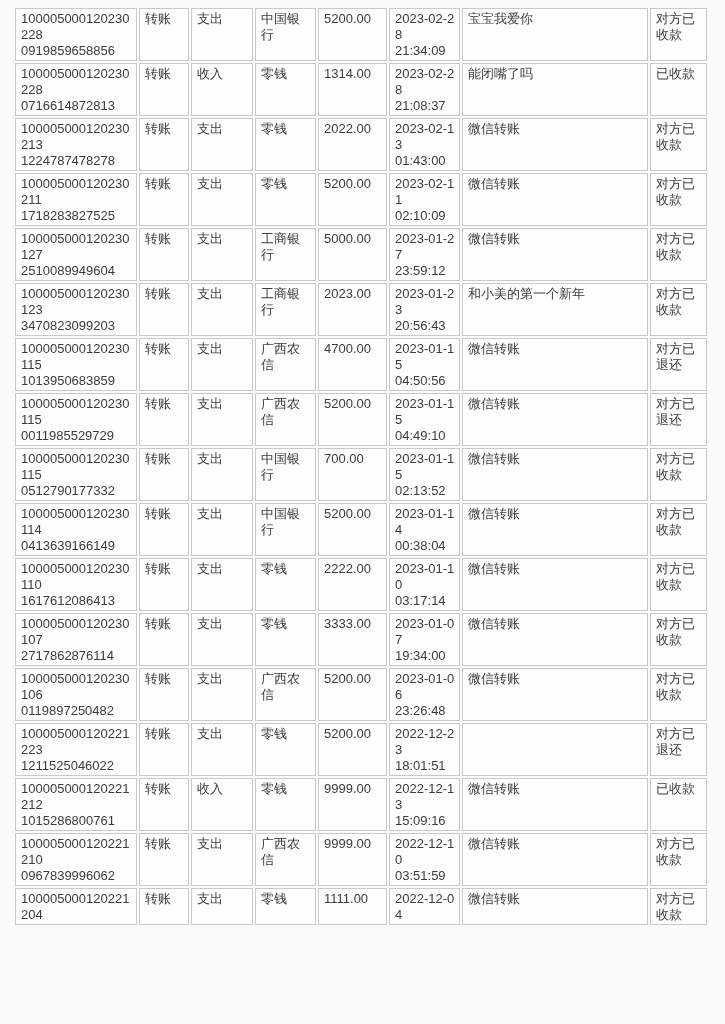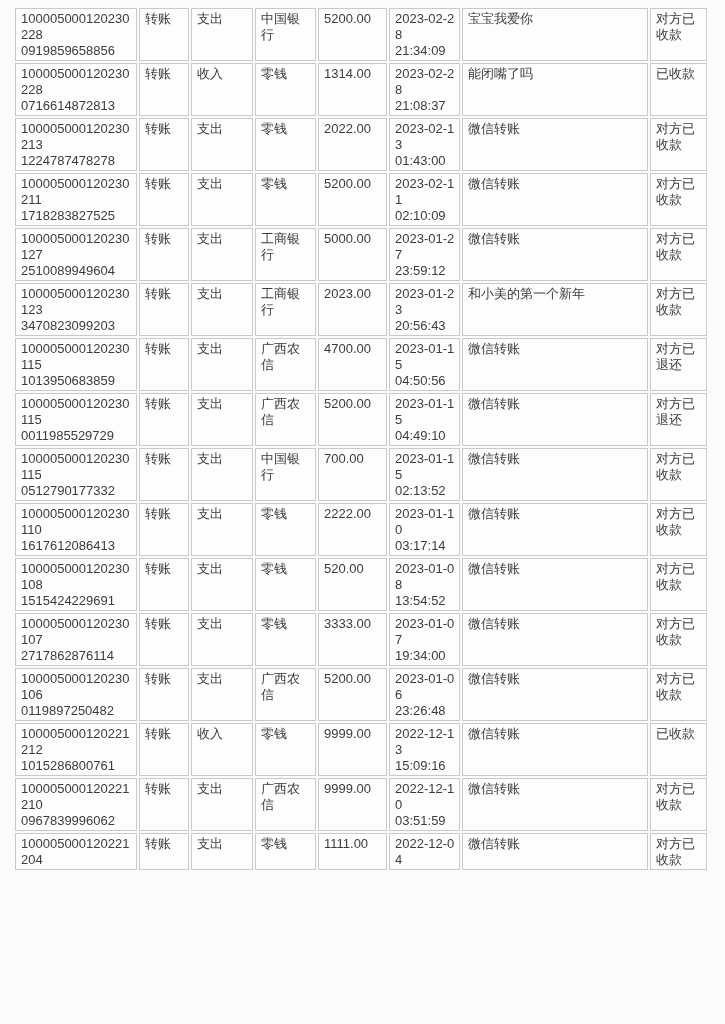--- a/index.html
+++ b/index.html
@@ -206,54 +206,54 @@
     <td>中国银行</td>
     <td class="amount">700.00</td>
     <td>
       <span class="line">2023-01-15</span>
       <span class="line">02:13:52</span>
     </td>
     <td>微信转账</td>
     <td>对方已收款</td>
   </tr>
 
+  <tr>
+    <td>
+      <span class="line">100005000120230114</span>
+      <span class="line">0413639166149</span>
+    </td>
+    <td>转账</td>
+    <td>支出</td>
+    <td>中国银行</td>
+    <td class="amount">5200.00</td>
+    <td>
+      <span class="line">2023-01-14</span>
+      <span class="line">00:38:04</span>
+    </td>
+    <td>微信转账</td>
+    <td>对方已收款</td>
+  </tr>
 
   <tr>
     <td>
       <span class="line">100005000120230110</span>
       <span class="line">1617612086413</span>
     </td>
     <td>转账</td>
     <td>支出</td>
     <td>零钱</td>
     <td class="amount">2222.00</td>
     <td>
       <span class="line">2023-01-10</span>
       <span class="line">03:17:14</span>
     </td>
     <td>微信转账</td>
     <td>对方已收款</td>
   </tr>
 
-  <tr>
-    <td>
-      <span class="line">100005000120230108</span>
-      <span class="line">1515424229691</span>
-    </td>
-    <td>转账</td>
-    <td>支出</td>
-    <td>零钱</td>
-    <td class="amount">520.00</td>
-    <td>
-      <span class="line">2023-01-08</span>
-      <span class="line">13:54:52</span>
-    </td>
-    <td>微信转账</td>
-    <td>对方已收款</td>
-  </tr>
 
   <tr>
     <td>
       <span class="line">100005000120230107</span>
       <span class="line">2717862876114</span>
     </td>
     <td>转账</td>
     <td>支出</td>
     <td>零钱</td>
     <td class="amount">3333.00</td>
@@ -276,20 +276,36 @@
     <td class="amount">5200.00</td>
     <td>
       <span class="line">2023-01-06</span>
       <span class="line">23:26:48</span>
     </td>
     <td>微信转账</td>
     <td>对方已收款</td>
   </tr>
 
 
+  <tr>
+    <td>
+      <span class="line">100005000120221223</span>
+      <span class="line">1211525046022</span>
+    </td>
+    <td>转账</td>
+    <td>支出</td>
+    <td>零钱</td>
+    <td class="amount">5200.00</td>
+    <td>
+      <span class="line">2022-12-23</span>
+      <span class="line">18:01:51</span>
+    </td>
+    <td></td>
+    <td>对方已退还</td>
+  </tr>
 
   <tr>
     <td>
       <span class="line">100005000120221212</span>
       <span class="line">1015286800761</span>
     </td>
     <td>转账</td>
     <td>收入</td>
     <td>零钱</td>
     <td class="amount">9999.00</td>

